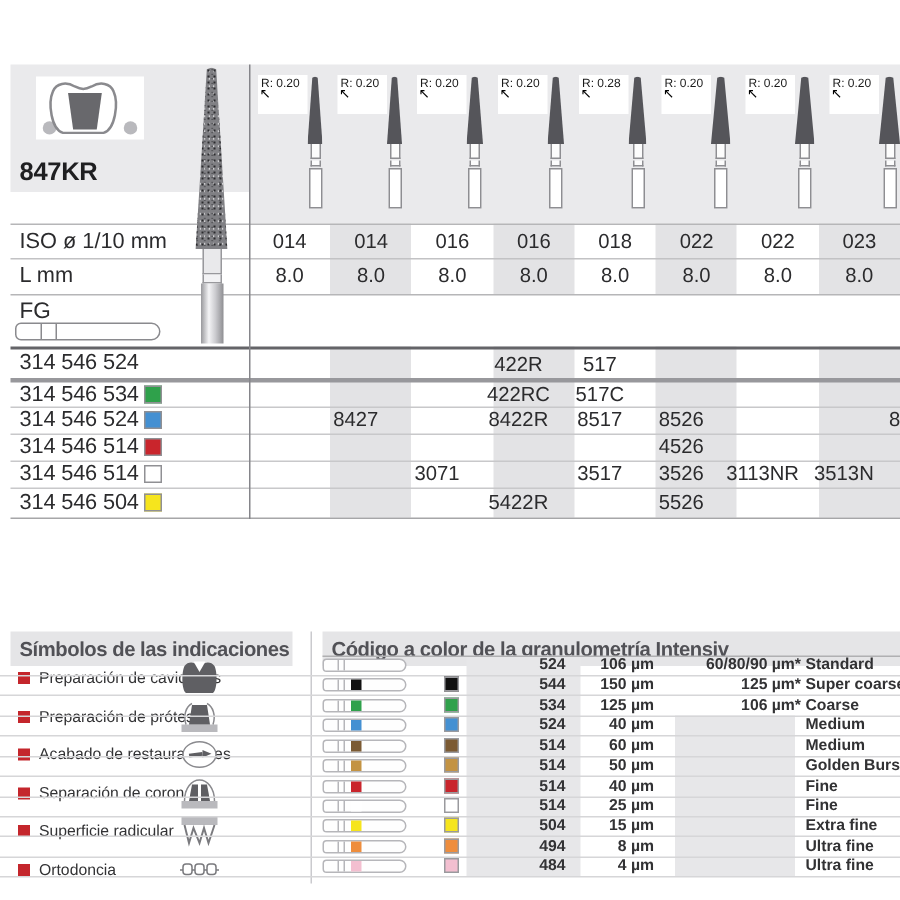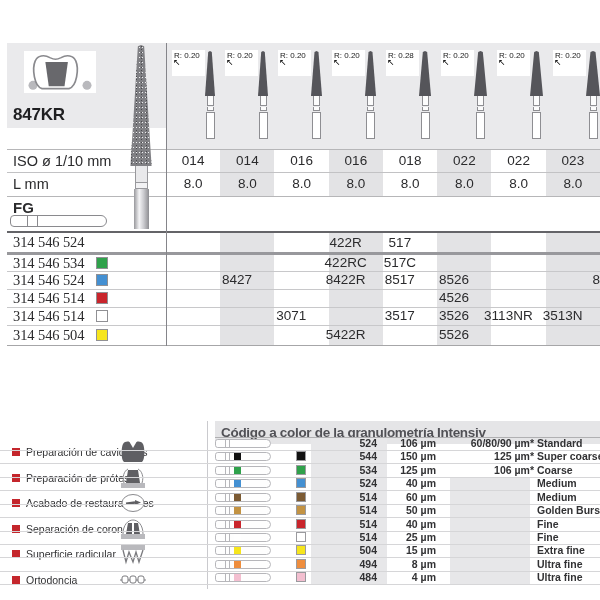--- a/index.html
+++ b/index.html
@@ -35,21 +35,21 @@
   .hline{position:absolute;left:7px;width:593px;height:1px;background:#b6b6b8;}
   .vline{position:absolute;left:166px;top:43px;width:1px;height:303px;background:#85858a;}
 
   .rowlab{position:absolute;left:13px;font-size:14.5px;color:#2b2b2d;}
   .vrow{position:absolute;left:166px;width:434px;display:grid;grid-template-columns:repeat(8,1fr);text-align:center;font-size:13.5px;color:#2b2b2d;}
 
   .fgbur{position:absolute;left:10px;top:215px;width:97px;height:12px;border:1px solid #8a8a8e;border-radius:4px 6px 6px 4px;box-sizing:border-box;background:#fff;}
   .fgbur i{position:absolute;top:0;bottom:0;width:1px;background:#8a8a8e;}
 
   .prow{position:absolute;left:7px;width:593px;}
-  .pnum{position:absolute;left:6px;font-size:14.5px;color:#2b2b2d;letter-spacing:-0.1px;font-family:Liberation Serif, serif;}
+  .pnum{position:absolute;left:6px;font-size:14.5px;color:#2b2b2d;letter-spacing:-0.1px;}
   .psw{position:absolute;left:89px;width:12px;height:12px;border:1px solid #909094;box-sizing:border-box;}
   .pcells{position:absolute;left:159px;width:434px;display:grid;grid-template-columns:repeat(8,1fr);text-align:center;font-size:13.5px;color:#2b2b2d;padding-left:44px;}
 
   
   .sectitle{position:absolute;top:421px;height:23px;background:#e5e5e7;font-weight:bold;font-size:13.5px;letter-spacing:-0.3px;color:#515156;line-height:23px;padding-left:6px;box-sizing:border-box;white-space:nowrap;}
   .vline2{position:absolute;left:207px;top:421px;width:1px;height:168px;background:#cacace;}
 
   .sitem{position:absolute;left:10px;width:192px;height:26px;}
   .bullet{position:absolute;left:2px;top:9px;width:8px;height:8px;background:#c4262c;}
   .silabel{position:absolute;left:16px;line-height:26px;font-size:10.5px;color:#323234;white-space:nowrap;}
@@ -196,21 +196,21 @@
   <div class="vrow" style="top:172px;height:24px;line-height:24px;">
     <span>8.0</span>
     <span>8.0</span>
     <span>8.0</span>
     <span>8.0</span>
     <span>8.0</span>
     <span>8.0</span>
     <span>8.0</span>
     <span>8.0</span>
   </div>
-  <div class="rowlab" style="top:199px;font-weight:bold;font-size:15px;">FG</div>
+  <div class="rowlab" style="top:199px;font-weight:normal;font-size:15px;">FG</div>
   <div class="fgbur">
       <i style="left:16px;"></i>
       <i style="left:26px;"></i>
     </div>
 
   <div class="bigbur">
     <div class="bigcone"></div>
     <div class="bigneck"></div>
     <div class="bigring"></div>
     <div class="bigshank"></div>
@@ -294,20 +294,21 @@
       <span></span>
       <span>5422R</span>
       <span></span>
       <span>5526</span>
       <span></span>
       <span></span>
       <span></span>
     </div>
   </div>
 
+  <div class="sectitle" style="left:7px;width:188px;">Símbolos de las indicaciones</div>
   <div class="vline2"></div>
 
   <div class="sitem" style="top:439px;">
     <span class="bullet"></span>
     <span class="silabel">Preparación de cavidades</span>
     <span class="sicon">
       <svg viewBox="0 0 26 24" width="30" height="24">
           <path d="M4,22 C1,20 1,8 3,4 C5,1 9,1 11,3 C12,4 14,4 15,3 C17,1 21,1 23,4 C25,8 25,20 22,22 Z" fill="#5f5f63"></path>
           <path d="M9,1 L13,8 L17,1 Z" fill="#fff"></path>
         </svg>

